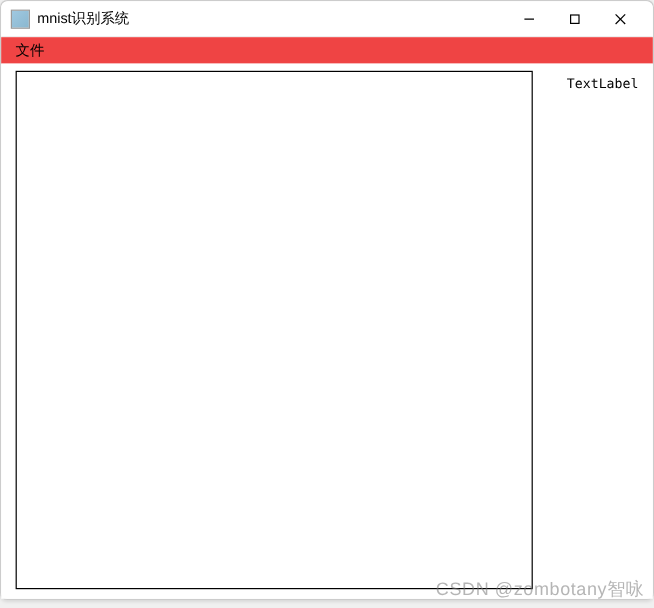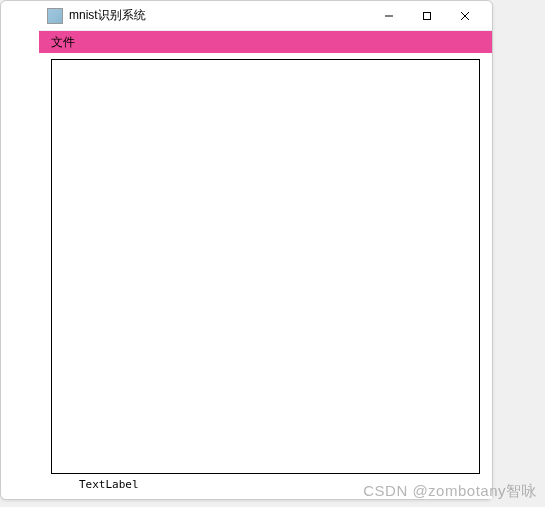--- a/index.html
+++ b/index.html
@@ -10,29 +10,28 @@
     body {
       font-family: "Microsoft YaHei", "Segoe UI", Tahoma, sans-serif;
       font-size: 12px;
       background: #f0f0f0;
       width: 545px;
       height: 507px;
       overflow: hidden;
       position: relative;
     }
     .window {
-      width: 493px;
+      width: 545px;
       height: 500px;
       background: #ffffff;
       border: 1px solid #cccccc;
       border-radius: 6px;
       display: flex;
       flex-direction: column;
       box-shadow: 0 1px 3px rgba(0,0,0,0.1);
-      padding-left: 38px;
     }
     .titlebar {
       height: 30px;
       background: #ffffff;
       display: flex;
       align-items: center;
       padding: 0 8px;
       border-top-left-radius: 6px;
       border-top-right-radius: 6px;
       border-bottom: 1px solid #eeeeee;
@@ -61,33 +60,33 @@
       justify-content: center;
       color: #000000;
       font-size: 10px;
       cursor: pointer;
     }
     .menubar {
       height: 22px;
       display: flex;
       align-items: center;
       padding: 0 4px;
-      background: #ec4899;
+      background: #ef4444;
     }
     .menu-item {
       padding: 2px 8px;
       font-size: 12px;
       color: #000000;
       cursor: pointer;
     }
     .client-area {
       flex: 1;
       padding: 6px 12px 8px 12px;
       display: flex;
-      flex-direction: column;
+      flex-direction: row;
       background: #ffffff;
     }
     .canvas-box {
       flex: 1;
       border: 1px solid #000000;
       background: #ffffff;
     }
     .text-label {
       margin-top: 4px;
       padding-left: 28px;

